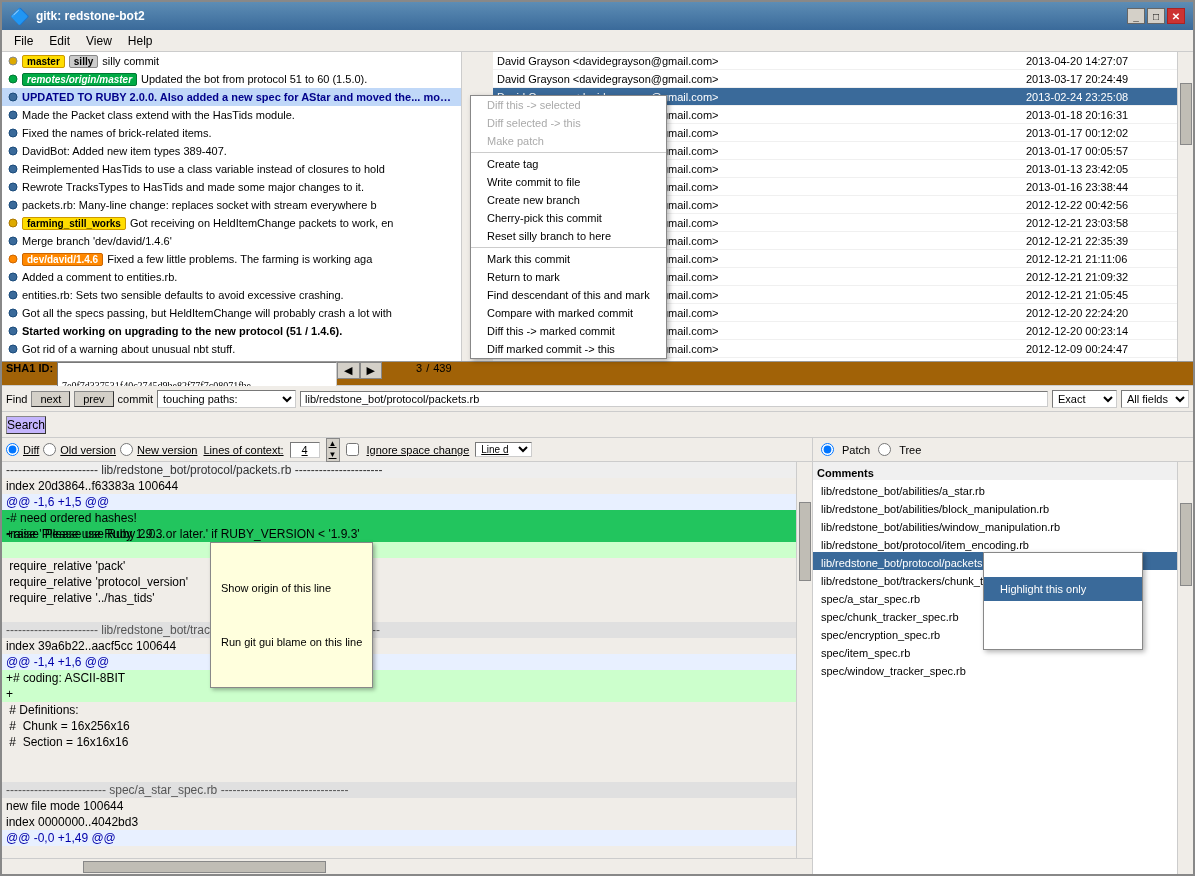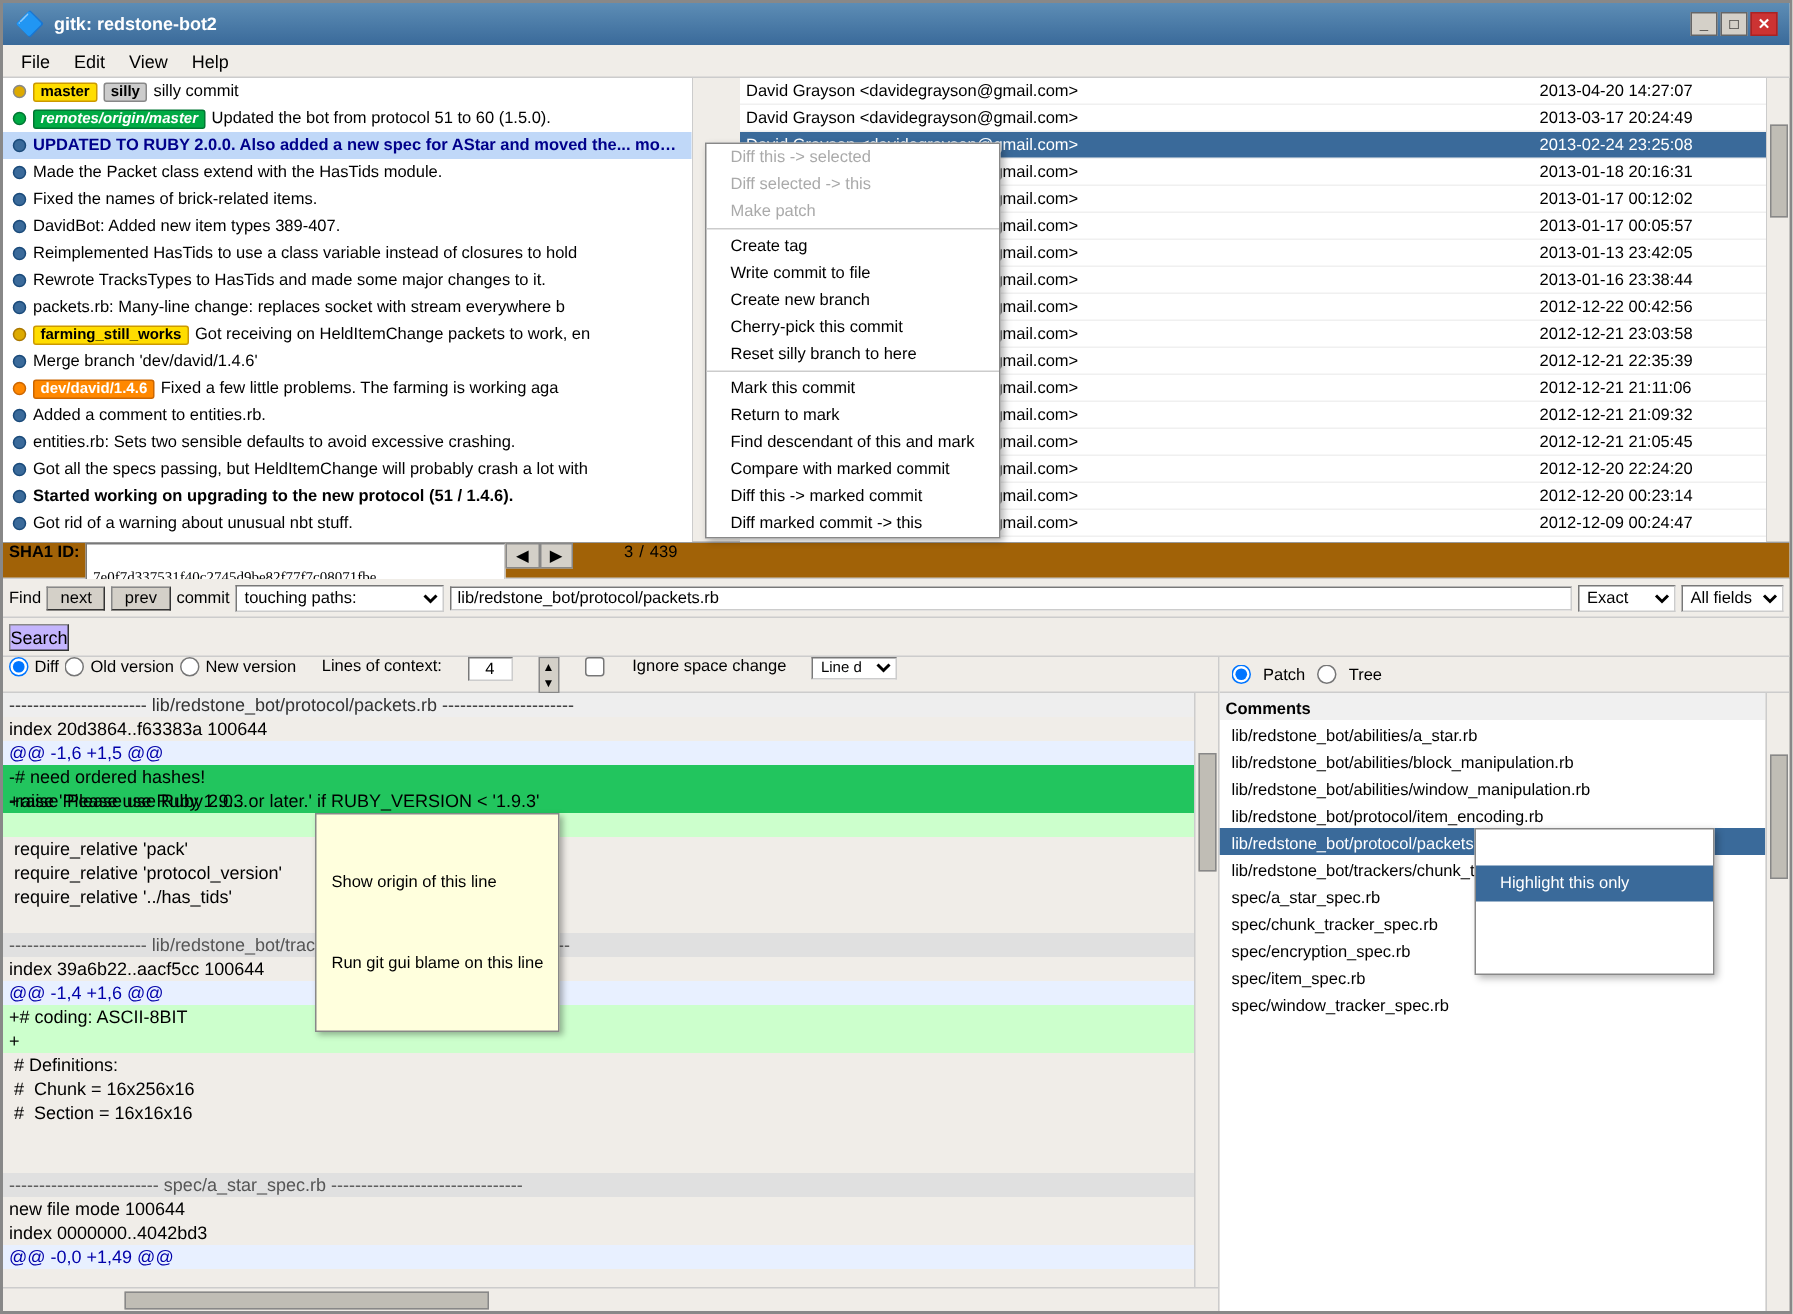--- a/index.html
+++ b/index.html
@@ -60,21 +60,21 @@
 
     
     .search-bar { height: 26px; display: flex; align-items: center; background: #f0ede8; border-bottom: 1px solid #ccc; padding: 0 4px; gap: 4px; flex-shrink: 0; }
     .search-btn { background: #c4b5fd; border: 1px outset #888; padding: 1px 0; cursor: pointer; font-size: 12px; }
 
     
     .lower-area { flex: 1; display: flex; overflow: hidden; }
 
     
     .diff-panel { flex: 1; display: flex; flex-direction: column; overflow: hidden; border-right: 1px solid #ccc; }
-    .diff-toolbar { height: 24px; display: flex; align-items: flex-start; background: #f0ede8; padding: 0 4px; gap: 17px; border-bottom: 1px solid #ccc; flex-shrink: 0; }
+    .diff-toolbar { height: 24px; display: flex; align-items: center; background: #f0ede8; padding: 0 4px; gap: 6px; border-bottom: 1px solid #ccc; flex-shrink: 0; text-decoration: underline; }
     .radio-group { display: flex; align-items: center; gap: 4px; font-size: 11px; }
     .radio-group input { margin: 0; }
     .diff-line { padding: 0 4px; height: 16px; line-height: 16px; white-space: pre; display: flex; align-items: center; }
     .diff-line.added { background: #ccffcc; }
     .diff-line.removed { background: #22c55e; }
     .diff-line.hunk { background: #e8f0ff; color: #0000aa; }
     .diff-line.file-header { background: #eeeeee; color: #333; }
     .diff-line.separator { background: #e0e0e0; color: #555; }
     .diff-scroll { display: flex; flex: 1; overflow: hidden; }
     .diff-inner { flex: 1; overflow: auto; }

